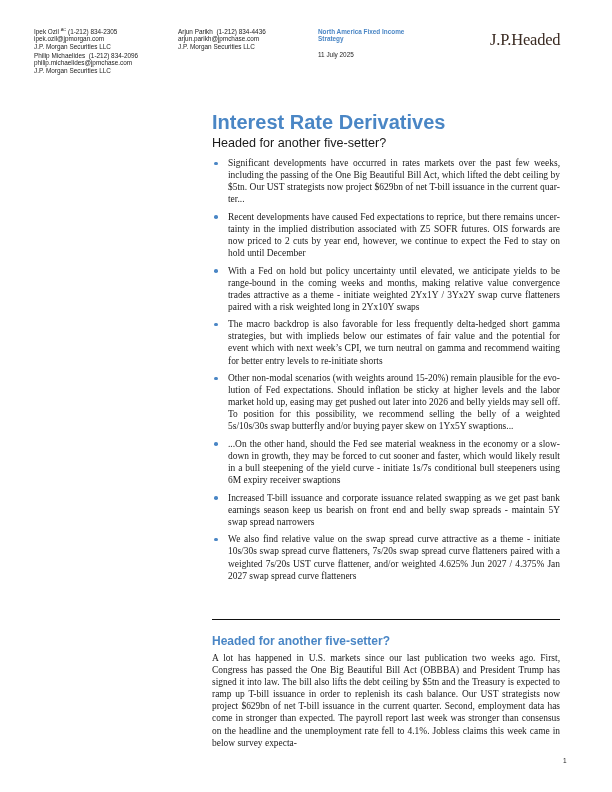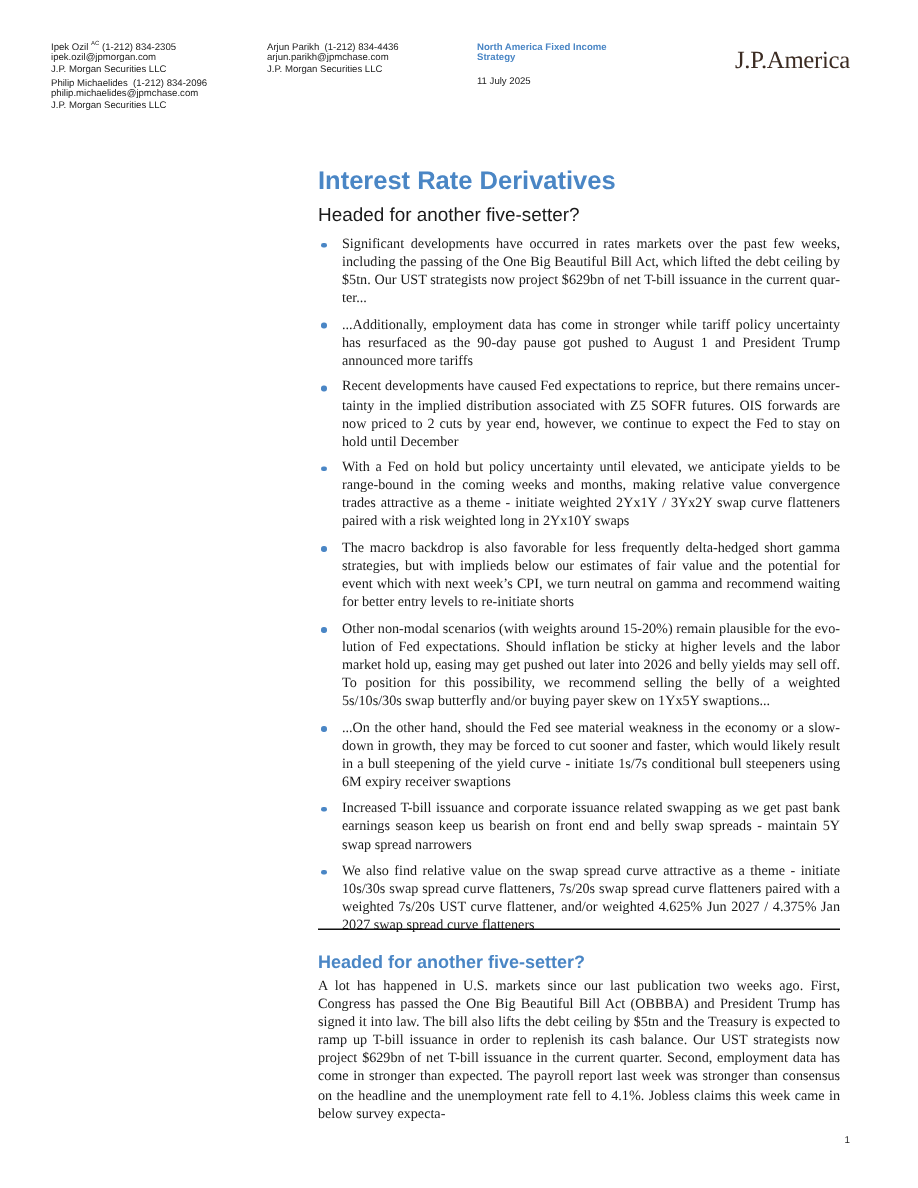--- a/index.html
+++ b/index.html
@@ -8,21 +8,21 @@
   .hdr div { white-space: nowrap; }
   .hdr .gap { margin-top: 1.5px; }
   #col1 { left: 34px; top: 28px; }
   #col2 { left: 178px; top: 28px; }
   #col3 { left: 318px; top: 28px; }
   #col3 .strat { color: #4a86c5; font-weight: bold; }
   #col3 .date { margin-top: 8px; }
   sup { font-size: 4px; vertical-align: super; line-height: 0; }
   #logo { position: absolute; left: 490px; top: 30px; font-family: "Liberation Serif", serif; font-size: 16.5px; color: #3b2b22; letter-spacing: -0.2px; }
 
-  #title { position: absolute; left: 212px; top: 111px; font-size: 17px; font-weight: bold; color: #4a86c5; letter-spacing: 0px; white-space: nowrap; }
+  #title { position: absolute; left: 212px; top: 111px; font-size: 20px; font-weight: bold; color: #4a86c5; letter-spacing: 0px; white-space: nowrap; }
   #subtitle { position: absolute; left: 212px; top: 136px; font-size: 12.6px; color: #1a1a1a; white-space: nowrap; }
 
   #bullets { position: absolute; left: 212px; top: 157px; width: 348px; margin: 0; padding: 0; list-style: none; font-family: "Liberation Serif", serif; font-size: 9.45px; line-height: 12.1px; color: #1a1a1a; }
   #bullets li { position: relative; padding-left: 16px; margin-bottom: 5.4px; text-align: justify; hyphens: manual; }
   #bullets li .dot { position: absolute; left: 2px; top: 4.5px; width: 3.6px; height: 3.6px; border-radius: 50%; background: #4a86c5; }
 
   #rule { position: absolute; left: 212px; top: 619px; width: 348px; height: 0; border-top: 1px solid #111; }
   #sec-head { position: absolute; left: 212px; top: 634px; font-size: 12px; font-weight: bold; color: #4a86c5; white-space: nowrap; }
   #body-text { position: absolute; left: 212px; top: 652px; width: 348px; font-family: Liberation Serif, serif; font-size: 9.45px; line-height: 12.1px; text-align: justify; color: #1a1a1a; }
   #page-num { position: absolute; left: 563px; top: 757px; font-size: 6.5px; color: #222; }
@@ -44,28 +44,27 @@
   <div>arjun.parikh@jpmchase.com</div>
   <div>J.P. Morgan Securities LLC</div>
 </div>
 
 <div id="col3" class="hdr">
   <div class="strat">North America Fixed Income</div>
   <div class="strat">Strategy</div>
   <div class="date">11 July 2025</div>
 </div>
 
-<div id="logo">J.P.America</div>
+<div id="logo">J.P.Headed</div>
 
 <div id="title">Interest Rate Derivatives</div>
 <div id="subtitle">Headed for another five-setter?</div>
 
 <ul id="bullets">
   <li><span class="dot"></span><span>Significant developments have occurred in rates markets over the past few weeks, including the passing of the One Big Beautiful Bill Act, which lifted the debt ceiling by $5tn. Our UST strategists now project $629bn of net T-bill issuance in the current quar­ter...</span></li>
-  <li><span class="dot"></span><span>...Additionally, employment data has come in stronger while tariff policy uncertainty has resurfaced as the 90-day pause got pushed to August 1 and President Trump announced more tariffs</span></li>
   <li><span class="dot"></span><span>Recent developments have caused Fed expectations to reprice, but there remains uncer­tainty in the implied distribution associated with Z5 SOFR futures. OIS forwards are now priced to 2 cuts by year end, however, we continue to expect the Fed to stay on hold until December</span></li>
   <li><span class="dot"></span><span>With a Fed on hold but policy uncertainty until elevated, we anticipate yields to be range-bound in the coming weeks and months, making relative value convergence trades attractive as a theme - initiate weighted 2Yx1Y / 3Yx2Y swap curve flatteners paired with a risk weighted long in 2Yx10Y swaps</span></li>
   <li><span class="dot"></span><span>The macro backdrop is also favorable for less frequently delta-hedged short gamma strategies, but with implieds below our estimates of fair value and the potential for event which with next week’s CPI, we turn neutral on gamma and recommend waiting for better entry levels to re-initiate shorts</span></li>
   <li><span class="dot"></span><span>Other non-modal scenarios (with weights around 15-20%) remain plausible for the evo­lution of Fed expectations. Should inflation be sticky at higher levels and the labor mar­ket hold up, easing may get pushed out later into 2026 and belly yields may sell off. To position for this possibility, we recommend selling the belly of a weighted 5s/10s/30s swap butterfly and/or buying payer skew on 1Yx5Y swaptions...</span></li>
   <li><span class="dot"></span><span>...On the other hand, should the Fed see material weakness in the economy or a slow­down in growth, they may be forced to cut sooner and faster, which would likely result in a bull steepening of the yield curve - initiate 1s/7s conditional bull steepeners using 6M expiry receiver swaptions</span></li>
   <li><span class="dot"></span><span>Increased T-bill issuance and corporate issuance related swapping as we get past bank earnings season keep us bearish on front end and belly swap spreads - maintain 5Y swap spread narrowers</span></li>
   <li><span class="dot"></span><span>We also find relative value on the swap spread curve attractive as a theme - initiate 10s/30s swap spread curve flatteners, 7s/20s swap spread curve flatteners paired with a weighted 7s/20s UST curve flattener, and/or weighted 4.625% Jun 2027 / 4.375% Jan 2027 swap spread curve flatteners</span></li>
 </ul>
 
 <div id="rule"></div>

